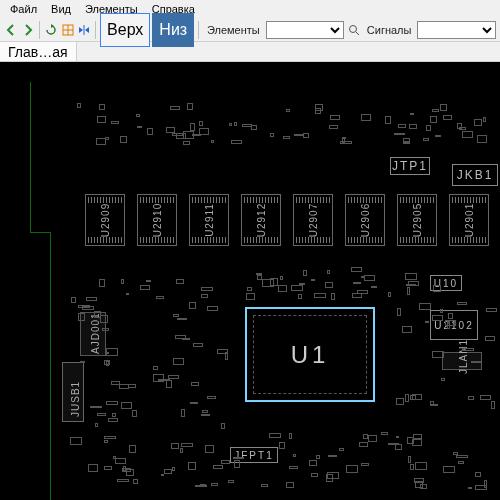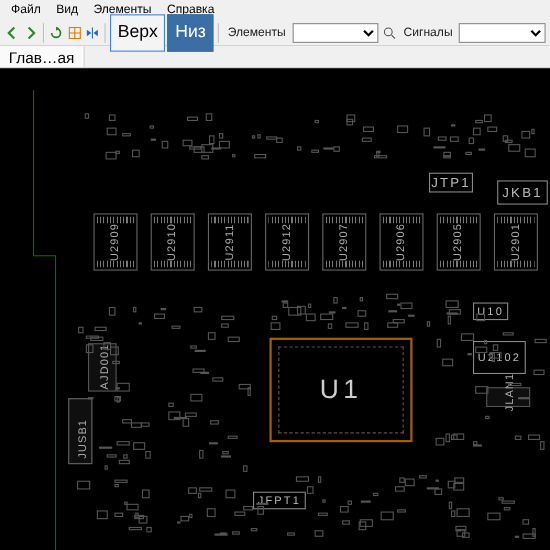--- a/index.html
+++ b/index.html
@@ -14,21 +14,21 @@
   .layer-btn.active { background: #3a6ea5; color: #fff; border-color: #3a6ea5; }
   .combo { height: 18px; width: 100px; border: 1px solid #888; background: #fff; font-size: 10px; }
   .tabstrip { height: 20px; background: #f0f0f0; display: flex; border-bottom: 1px solid #d0d0d0; font-size: 14px; }
   .tab { padding: 2px 8px; border-right: 1px solid #d0d0d0; background: #fafafa; }
   .tab.active { background: #fff; }
   .canvas-wrap { position: relative; width: 500px; height: 438px; background: #000; }
   .seg { position: absolute; background: #0a6b0a; }
   
   .cmp { position: absolute; border: 1px solid #666; background: rgba(120,120,120,0.12); }
   .cmp.small { border-color: #555; }
-  .chip { position: absolute; border: 2px solid #a16207; }
+  .chip { position: absolute; border: 2px solid #7dd3fc; }
   .chip .inner { position: absolute; inset: 6px; border: 1px dashed #555; }
   .chip .lbl { color: #ccc; font-size: 24px; text-align: center; width: 100%; position: absolute; top: 50%; left: 0; transform: translateY(-50%); letter-spacing: 4px; }
   .ram-slot { position: absolute; border: 1px solid #666; }
   .ram-slot .pins { position: absolute; left: 2px; right: 2px; height: 6px; background:
       repeating-linear-gradient(90deg,#777 0 1px, transparent 1px 3px); }
   .ram-slot .pins.top { top: 2px; }
   .ram-slot .pins.bot { bottom: 2px; }
   .ram-slot .lbl { position: absolute; left: 50%; top: 50%; transform: translate(-50%,-50%) rotate(-90deg); color: #aaa; font-size: 10px; letter-spacing: 1px; }
   .vtxt { position: absolute; color: #aaa; font-size: 10px; transform: rotate(-90deg); transform-origin: left top; letter-spacing:1px; white-space: nowrap;}
   .sprinkle { position:absolute; border:1px solid #555; }

